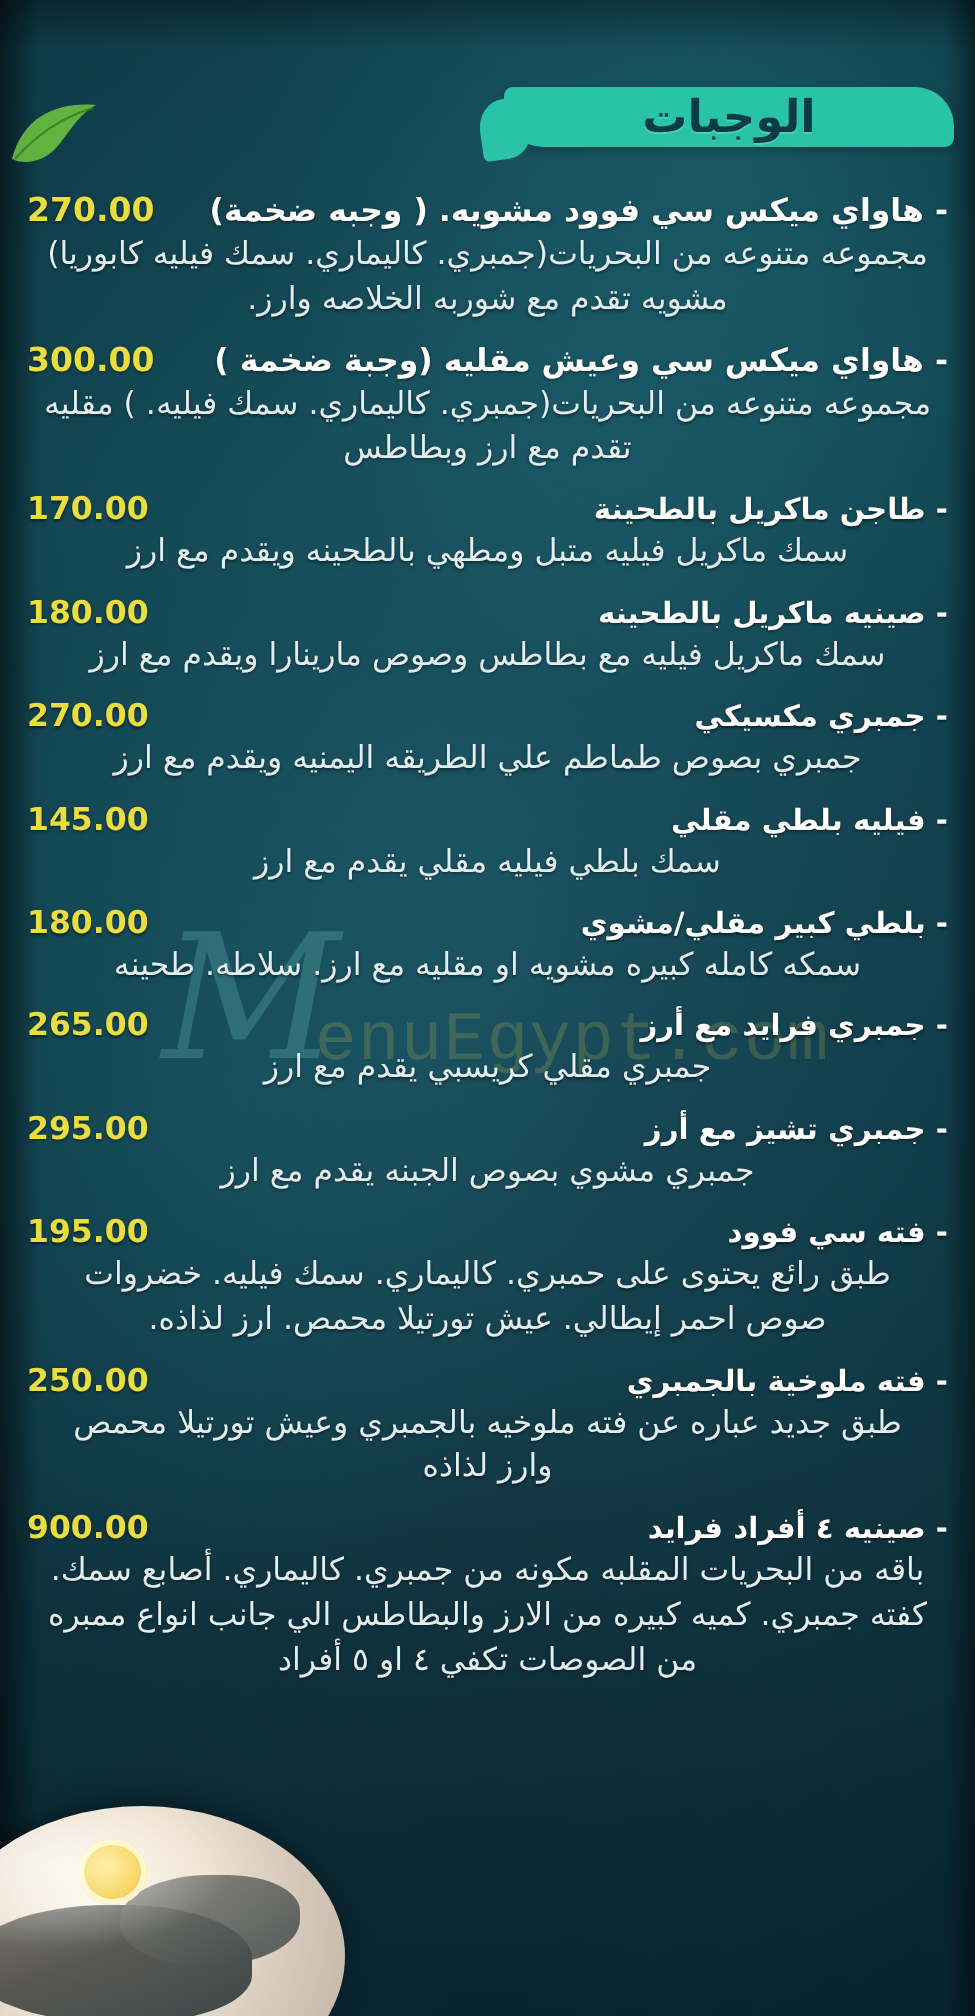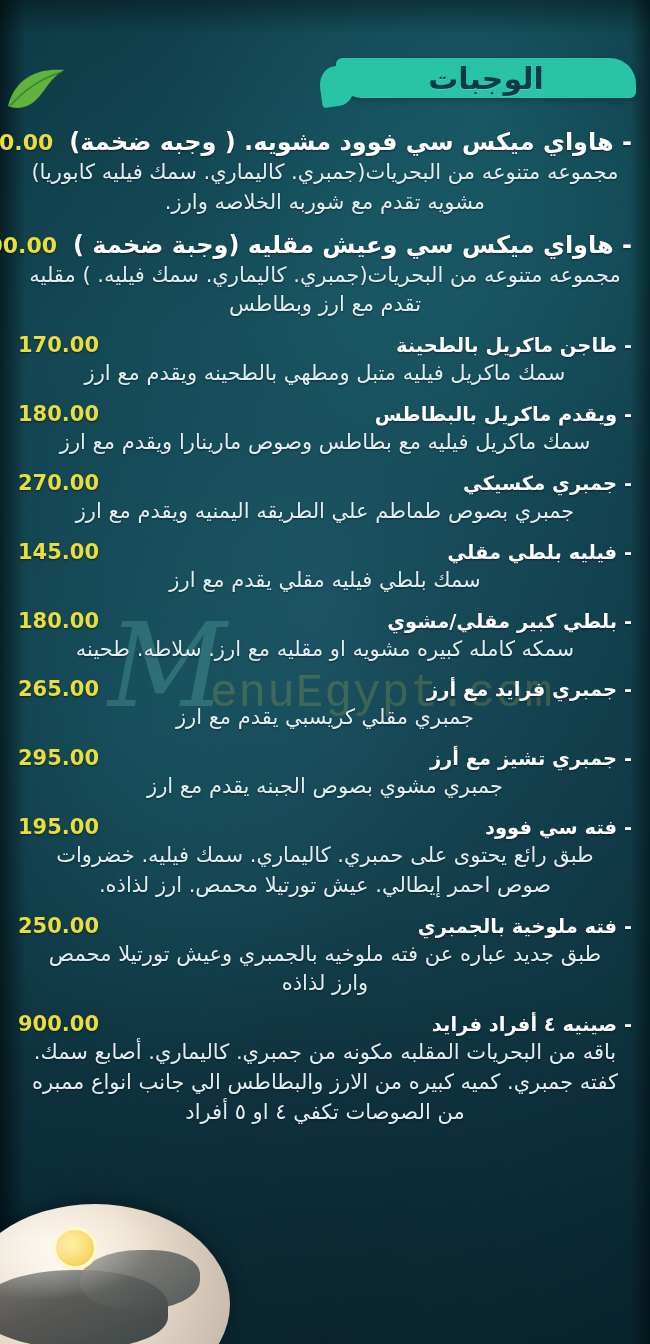--- a/index.html
+++ b/index.html
@@ -151,21 +151,21 @@
     color: #e2eef0;
     font-size: 21px;
     line-height: 1.42;
     text-align: center;
     margin-top: 2px;
     text-shadow: 0 1px 2px rgba(0,0,0,0.45);
     padding: 0 10px;
   }
 
   
-  .item.lead .item-name { font-size: 24px; }
+  .item.lead .item-name { font-size: 21px; }
   .item.lead .item-price { font-size: 22px; }
 
   
   .plate {
     position: absolute;
     left: -40px;
     bottom: -60px;
     width: 270px;
     height: 200px;
     border-radius: 50%;
@@ -244,21 +244,21 @@
     </div>
     <div class="item">
       <div class="item-top">
         <div class="item-name">- طاجن ماكريل بالطحينة</div>
         <div class="item-price">170.00</div>
       </div>
       <div class="item-desc align-center">سمك ماكريل فيليه متبل ومطهي بالطحينه ويقدم مع ارز</div>
     </div>
     <div class="item">
       <div class="item-top">
-        <div class="item-name">- ويقدم ماكريل بالبطاطس</div>
+        <div class="item-name">- صينيه ماكريل بالطحينه</div>
         <div class="item-price">180.00</div>
       </div>
       <div class="item-desc align-center">سمك ماكريل فيليه مع بطاطس وصوص مارينارا ويقدم مع ارز</div>
     </div>
     <div class="item">
       <div class="item-top">
         <div class="item-name">- جمبري مكسيكي</div>
         <div class="item-price">270.00</div>
       </div>
       <div class="item-desc align-center">جمبري بصوص طماطم علي الطريقه اليمنيه ويقدم مع ارز</div>

